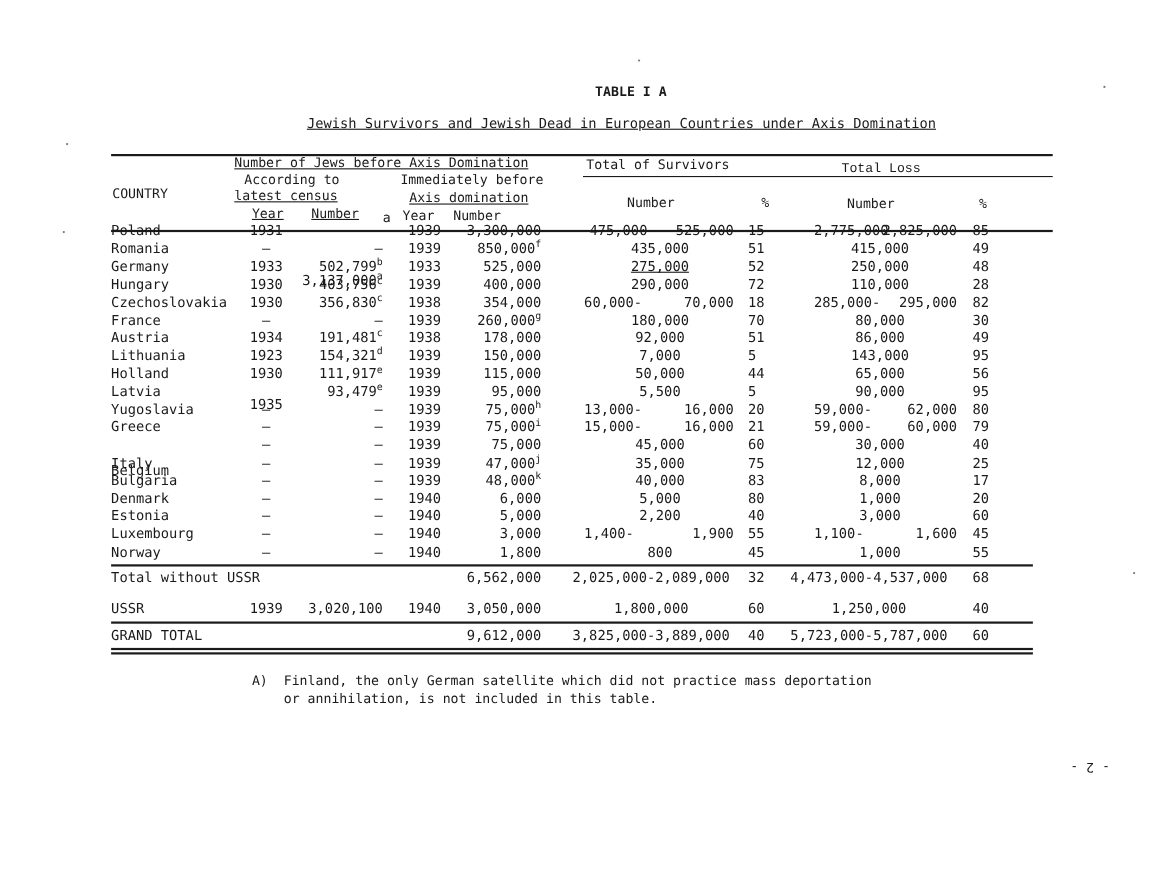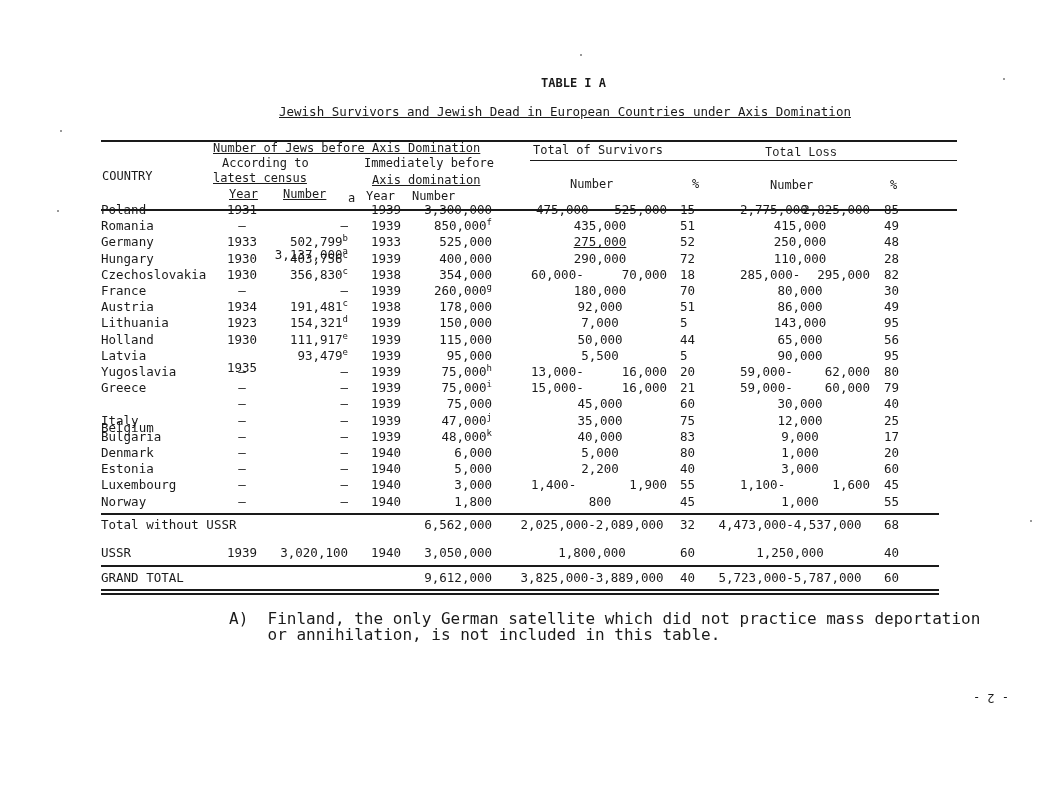--- a/index.html
+++ b/index.html
@@ -8,21 +8,21 @@
     font-family: "DejaVu Sans Mono", "Liberation Mono", monospace; color: #1a1a1a;
   }
   .abs { position: absolute; white-space: nowrap; }
   .title { left: 541px; top: 76px; font-size: 12px; font-weight: bold; letter-spacing: 0px; }
   .subtitle { left: 279px; top: 104px; font-size: 12.5px; text-decoration: underline; }
   .rule { position: absolute; background: #1a1a1a; height: 1.5px; }
   .hdr { font-size: 12px; }
   .ul { text-decoration: underline; }
   .cell { position: absolute; font-size: 12.5px; white-space: nowrap; line-height: 14px; }
   .sup { font-size: 9px; vertical-align: super; line-height: 0; }
-  .note { left: 229px; top: 611px; font-size: 16px; line-height: 16px; white-space: pre; }
+  .note { left: 229px; top: 611px; font-size: 12px; line-height: 16px; white-space: pre; }
   .pagenum { left: 984px; top: 680px; font-size: 12px; writing-mode: vertical-rl; transform: rotate(90deg); }
   .speck { position: absolute; width: 2px; height: 2px; background: #777; border-radius: 1px; }
 </style>
 </head>
 <body>
 
 <div class="abs title">TABLE I A</div>
 <div class="abs subtitle">Jewish Survivors and Jewish Dead in European Countries under Axis Domination</div>
 
 <div class="rule" style="left:101px; top:140px; width:856px; height:2px;"></div>
@@ -215,21 +215,21 @@
       <div class="cell" style="left: 884px; top: 413.6px; width: 24px; text-align: left;"><span>25</span></div>
     </div>
     <div>
       <div class="cell" style="left: 101px; top: 429.8px; width: 120px; text-align: left;"><span>Bulgaria</span></div>
       <div class="cell" style="left: 222px; top: 429.8px; width: 40px; text-align: center;"><span>—</span></div>
       <div class="cell" style="left: 266px; top: 429.8px; width: 82px; text-align: right;"><span>—</span></div>
       <div class="cell" style="left: 366px; top: 429.8px; width: 40px; text-align: center;"><span>1939</span></div>
       <div class="cell" style="left: 404px; top: 429.8px; width: 88px; text-align: right;"><span>48,000</span><span class="sup">k</span></div>
       <div class="cell" style="left: 545px; top: 429.8px; width: 110px; text-align: center;"><span>40,000</span></div>
       <div class="cell" style="left: 680px; top: 429.8px; width: 24px; text-align: left;"><span>83</span></div>
-      <div class="cell" style="left: 745px; top: 429.8px; width: 110px; text-align: center;"><span>9,000</span></div>
+      <div class="cell" style="left: 745px; top: 429.8px; width: 110px; text-align: center;"><span>8,000</span></div>
       <div class="cell" style="left: 884px; top: 429.8px; width: 24px; text-align: left;"><span>17</span></div>
     </div>
     <div>
       <div class="cell" style="left: 101px; top: 446px; width: 120px; text-align: left;"><span>Denmark</span></div>
       <div class="cell" style="left: 222px; top: 446px; width: 40px; text-align: center;"><span>—</span></div>
       <div class="cell" style="left: 266px; top: 446px; width: 82px; text-align: right;"><span>—</span></div>
       <div class="cell" style="left: 366px; top: 446px; width: 40px; text-align: center;"><span>1940</span></div>
       <div class="cell" style="left: 404px; top: 446px; width: 88px; text-align: right;"><span>6,000</span></div>
       <div class="cell" style="left: 545px; top: 446px; width: 110px; text-align: center;"><span>5,000</span></div>
       <div class="cell" style="left: 680px; top: 446px; width: 24px; text-align: left;"><span>80</span></div>

